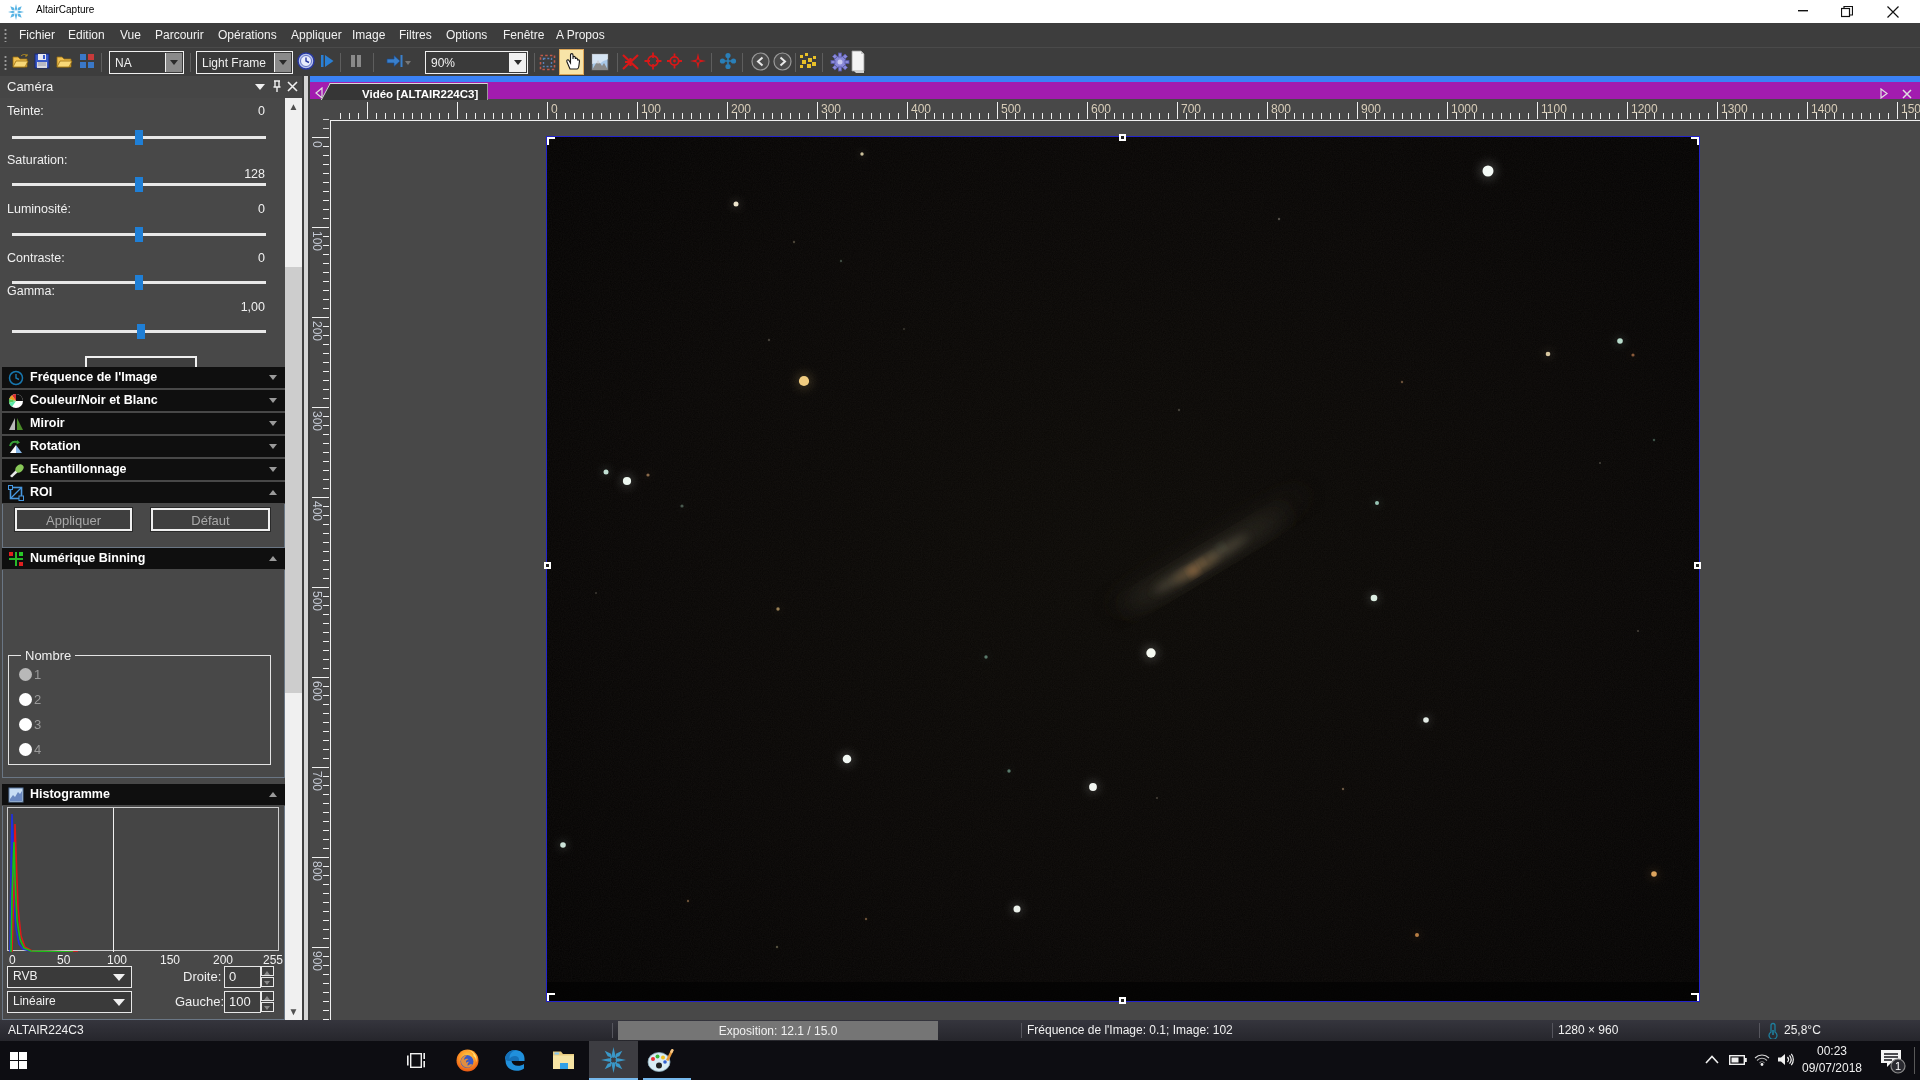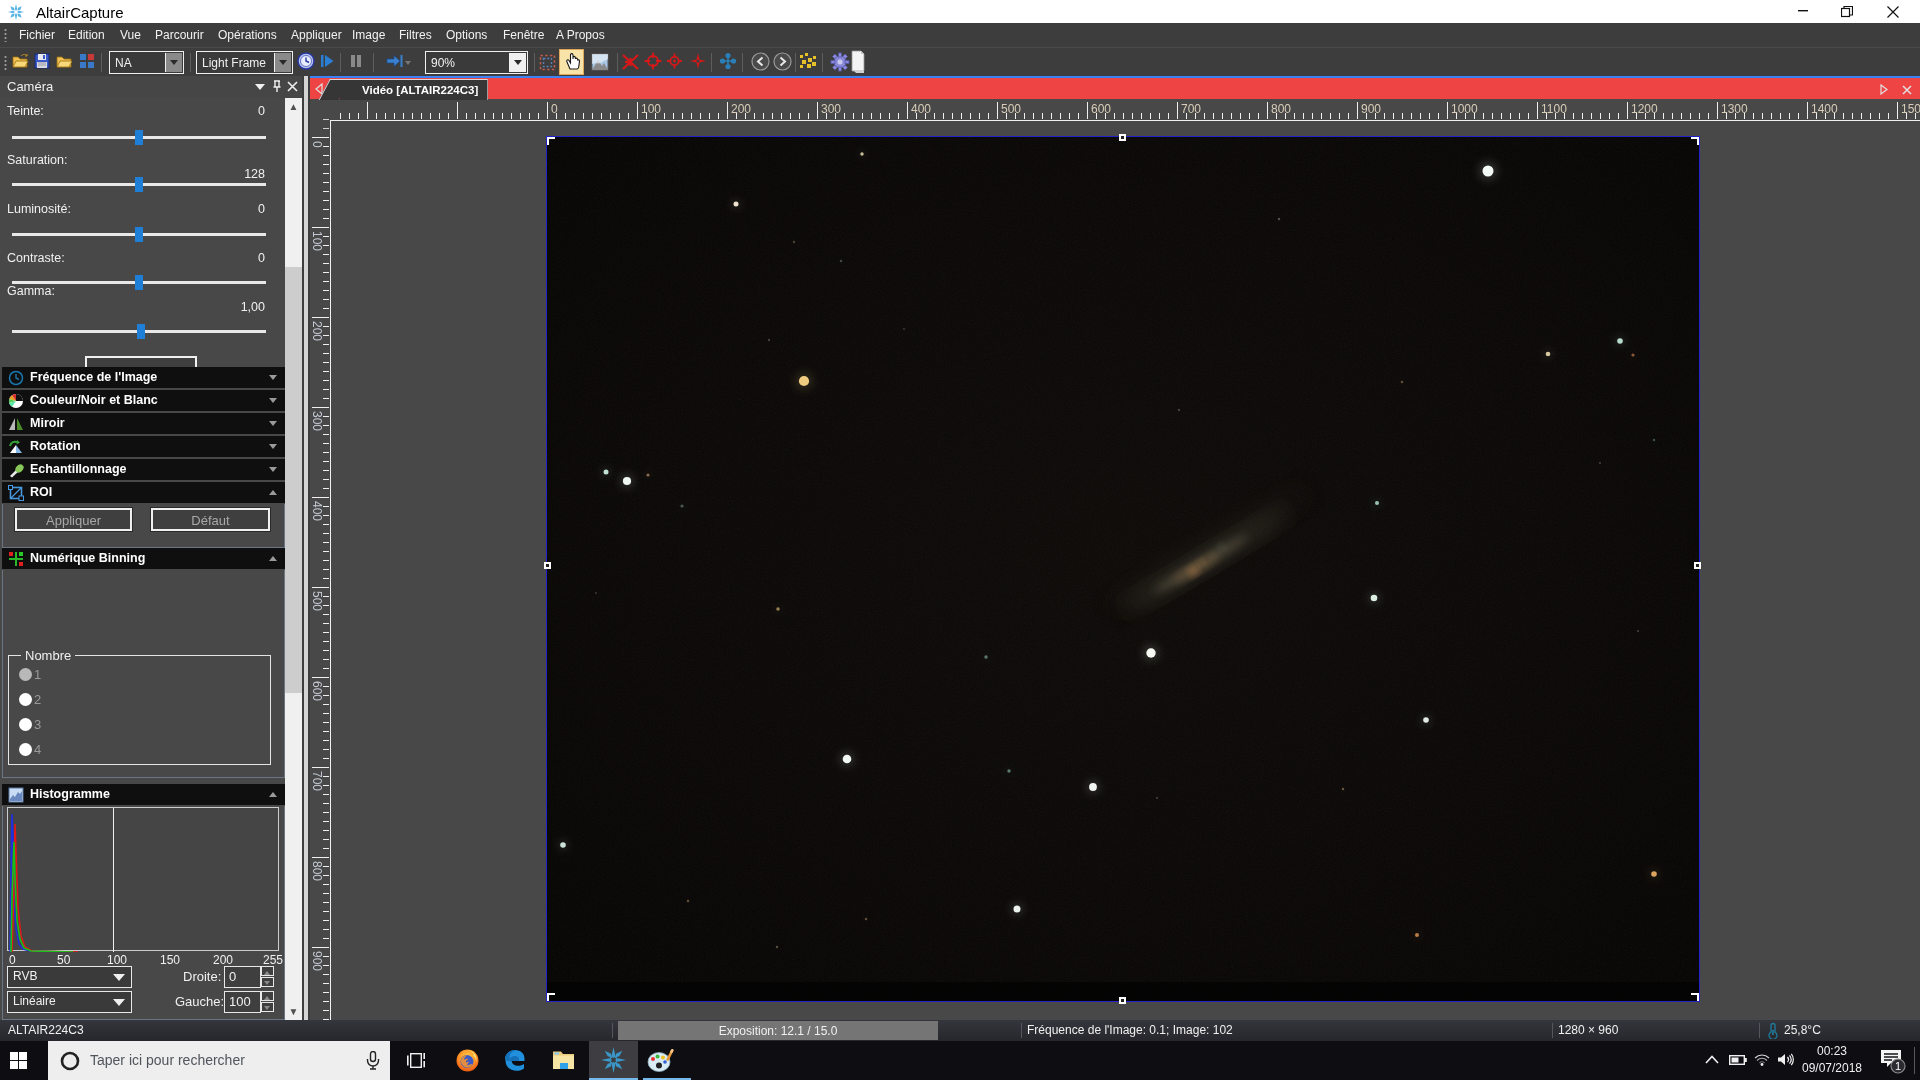--- a/index.html
+++ b/index.html
@@ -2,21 +2,21 @@
 <html><head>
 <meta charset="utf-8">
 <style>
 * { margin:0; padding:0; box-sizing:border-box; }
 html,body { width:1920px; height:1080px; overflow:hidden; background:#000; }
 body { font-family:"Liberation Sans", sans-serif; position:relative; }
 .abs { position:absolute; }
 
 
 #titlebar { left:0; top:0; width:1920px; height:23px; background:#ffffff; }
-#titlebar .title { position:absolute; left:36px; top:4px; font-size:15px; color:#000; }
+#titlebar .title { position:absolute; left:36px; top:4px; font-size:10px; color:#000; }
 
 
 #menubar { left:0; top:23px; width:1920px; height:24px; background:#3d3d3d; }
 .menuitem { position:absolute; top:5px; font-size:12px; color:#f2f2f2; }
 
 
 #toolbar { left:0; top:47px; width:1920px; height:29px; background:#3d3d3d; border-top:1px solid #4a4a4a; }
 .tsep { position:absolute; top:5px; width:1px; height:19px; background:#5e5e5e; }
 .combo { position:absolute; top:3px; height:23px; background:#3a3a3a; border:1px solid #f0f0f0; color:#f0f0f0; font-size:12px; }
 .combo .lbl { position:absolute; left:5px; top:4px; }
@@ -44,21 +44,21 @@
 .btn { position:absolute; background:#3f3f3f; border:2px solid #f0f0f0; outline:1px solid #2a2a2a; color:#a8a8a8; font-size:13px; text-align:center; }
 
 
 #vscroll { position:absolute; left:285px; top:22px; width:17px; height:922px; background:#f0f0f0; }
 #vthumb { position:absolute; left:0px; top:169px; width:17px; height:426px; background:#cdcdcd; }
 .sbarrow { position:absolute; left:0; width:17px; height:17px; color:#505050; font-size:10px; text-align:center; line-height:17px; }
 #splitline { left:304px; top:76px; width:4px; height:944px; background:#d4d4d4; }
 
 
 #mainarea { left:310px; top:76px; width:1610px; height:944px; background:#484848; }
-#tabbar { position:absolute; left:0; top:0; width:1610px; height:23px; background:#ef4444; border-top:2px solid #3b82f6; }
+#tabbar { position:absolute; left:0; top:0; width:1610px; height:23px; background:#a21caf; border-top:6px solid #3b82f6; }
 #tab { position:absolute; left:30px; top:1px; width:148px; height:22px; background:#363636; border-top:1px solid #dadada; border-right:1px solid #9a9a9a; }
 #tabslant { position:absolute; left:14px; top:1px; width:20px; height:22px; background:#363636; transform:skewX(-28deg); border-top:1px solid #dadada; border-left:1px solid #dadada; }
 #tab .tx { position:absolute; left:22px; top:4px; color:#fff; font-size:11.5px; font-weight:bold; white-space:nowrap; }
 #hruler { position:absolute; left:0; top:24px; width:1610px; height:19px; background:#484848; }
 #vruler { position:absolute; left:0; top:43px; width:19px; height:901px; background:#484848; }
 .rlbl { position:absolute; color:#d8cdb8; font-size:12px; }
 .rlblv { position:absolute; color:#c4c9d4; font-size:12px; transform:rotate(90deg); transform-origin:left top; }
 #canvas { position:absolute; left:20px; top:44px; width:1590px; height:900px; background:#484848; border-left:1px solid #f0f0f0; border-top:1px solid #f0f0f0; }
 
 
@@ -922,30 +922,20 @@
 
 <div class="abs" id="taskbar">
   <svg style="position:absolute;left:10px;top:11px" width="17" height="17" viewBox="0 0 17 17">
       <g fill="#fff">
         <rect x="0" y="0" width="8" height="8"></rect>
         <rect x="9" y="0" width="8" height="8"></rect>
         <rect x="0" y="9" width="8" height="8"></rect>
         <rect x="9" y="9" width="8" height="8"></rect>
       </g>
     </svg>
-  <div id="searchbox">
-    <svg style="position:absolute;left:12px;top:10px" width="20" height="20" viewBox="0 0 20 20">
-        <circle cx="10" cy="10" r="8" fill="none" stroke="#222" stroke-width="2.6"></circle>
-      </svg>
-    <div style="position:absolute;left:42px;top:11px;font-size:14px;color:#50555c">Taper ici pour rechercher</div>
-    <svg style="position:absolute;left:318px;top:10px" width="14" height="19" viewBox="0 0 14 19">
-        <rect x="4.5" y="0.5" width="5" height="10" rx="2.5" fill="none" stroke="#222" stroke-width="1.4"></rect>
-        <path d="M1.5 8 V9.5 A5.5 5.5 0 0 0 12.5 9.5 V8 M7 15 V18 M4 18 H10" fill="none" stroke="#222" stroke-width="1.4"></path>
-      </svg>
-  </div>
   <div id="tb-tray"></div>
 <svg class="abs" style="left:407px;top:11px" width="18" height="17" viewBox="0 0 18 17">
       <rect x="3.7" y="1.7" width="10.6" height="13.6" fill="none" stroke="#f0f0f0" stroke-width="1.4"></rect>
       <rect x="0" y="3.5" width="1.6" height="10" fill="#f0f0f0"></rect>
       <rect x="16.4" y="1" width="1.6" height="6" fill="#f0f0f0"></rect>
       <rect x="16.4" y="9" width="1.6" height="6.3" fill="#f0f0f0"></rect>
     </svg>
     <svg class="abs" style="left:456px;top:8px" width="23" height="23" viewBox="0 0 23 23">
       <defs>
         <radialGradient id="ffg" cx="50%" cy="35%" r="70%">

